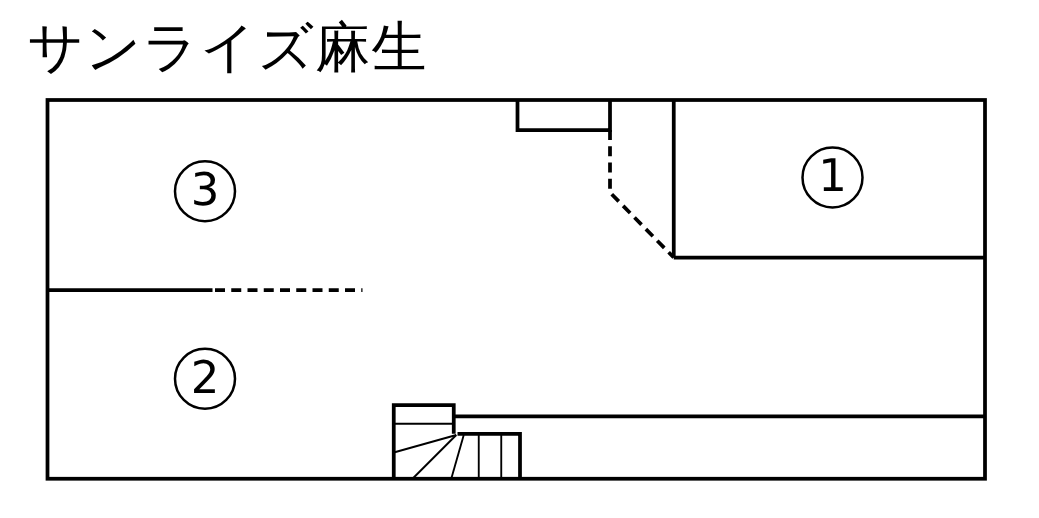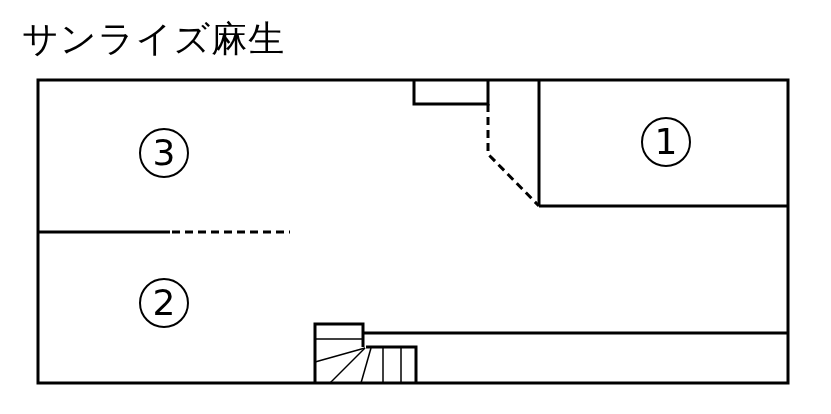--- a/index.html
+++ b/index.html
@@ -1,17 +1,17 @@
 <!DOCTYPE html>
 <html><head>
 <meta charset="utf-8">
 <style>
   html, body { margin: 0; padding: 0; background: #ffffff; }
   body { width: 831px; height: 414px; position: relative; overflow: hidden; font-family: "DejaVu Sans", sans-serif; }
-  .title { position: absolute; left: 22px; top: 8px; font-size: 36px; line-height: 62px; color: #000; letter-spacing: 1px; white-space: nowrap; }
+  .title { position: absolute; left: 22px; top: 8px; font-size: 44px; line-height: 62px; color: #000; letter-spacing: 1px; white-space: nowrap; }
   svg.plan { position: absolute; left: 0; top: 0; }
   .room-label { position: absolute; width: 60px; height: 60px; display: flex; align-items: center; justify-content: center; }
   .room-label .circ { width: 50px; height: 50px; border: 2px solid #000; border-radius: 50%; box-sizing: border-box; display: flex; align-items: center; justify-content: center; font-size: 36px; line-height: 1; color: #000; }
 </style>
 </head>
 <body>
 
 <div class="title">サンライズ麻生</div>
 
 <svg class="plan" width="831" height="414" viewBox="0 0 831 414">

